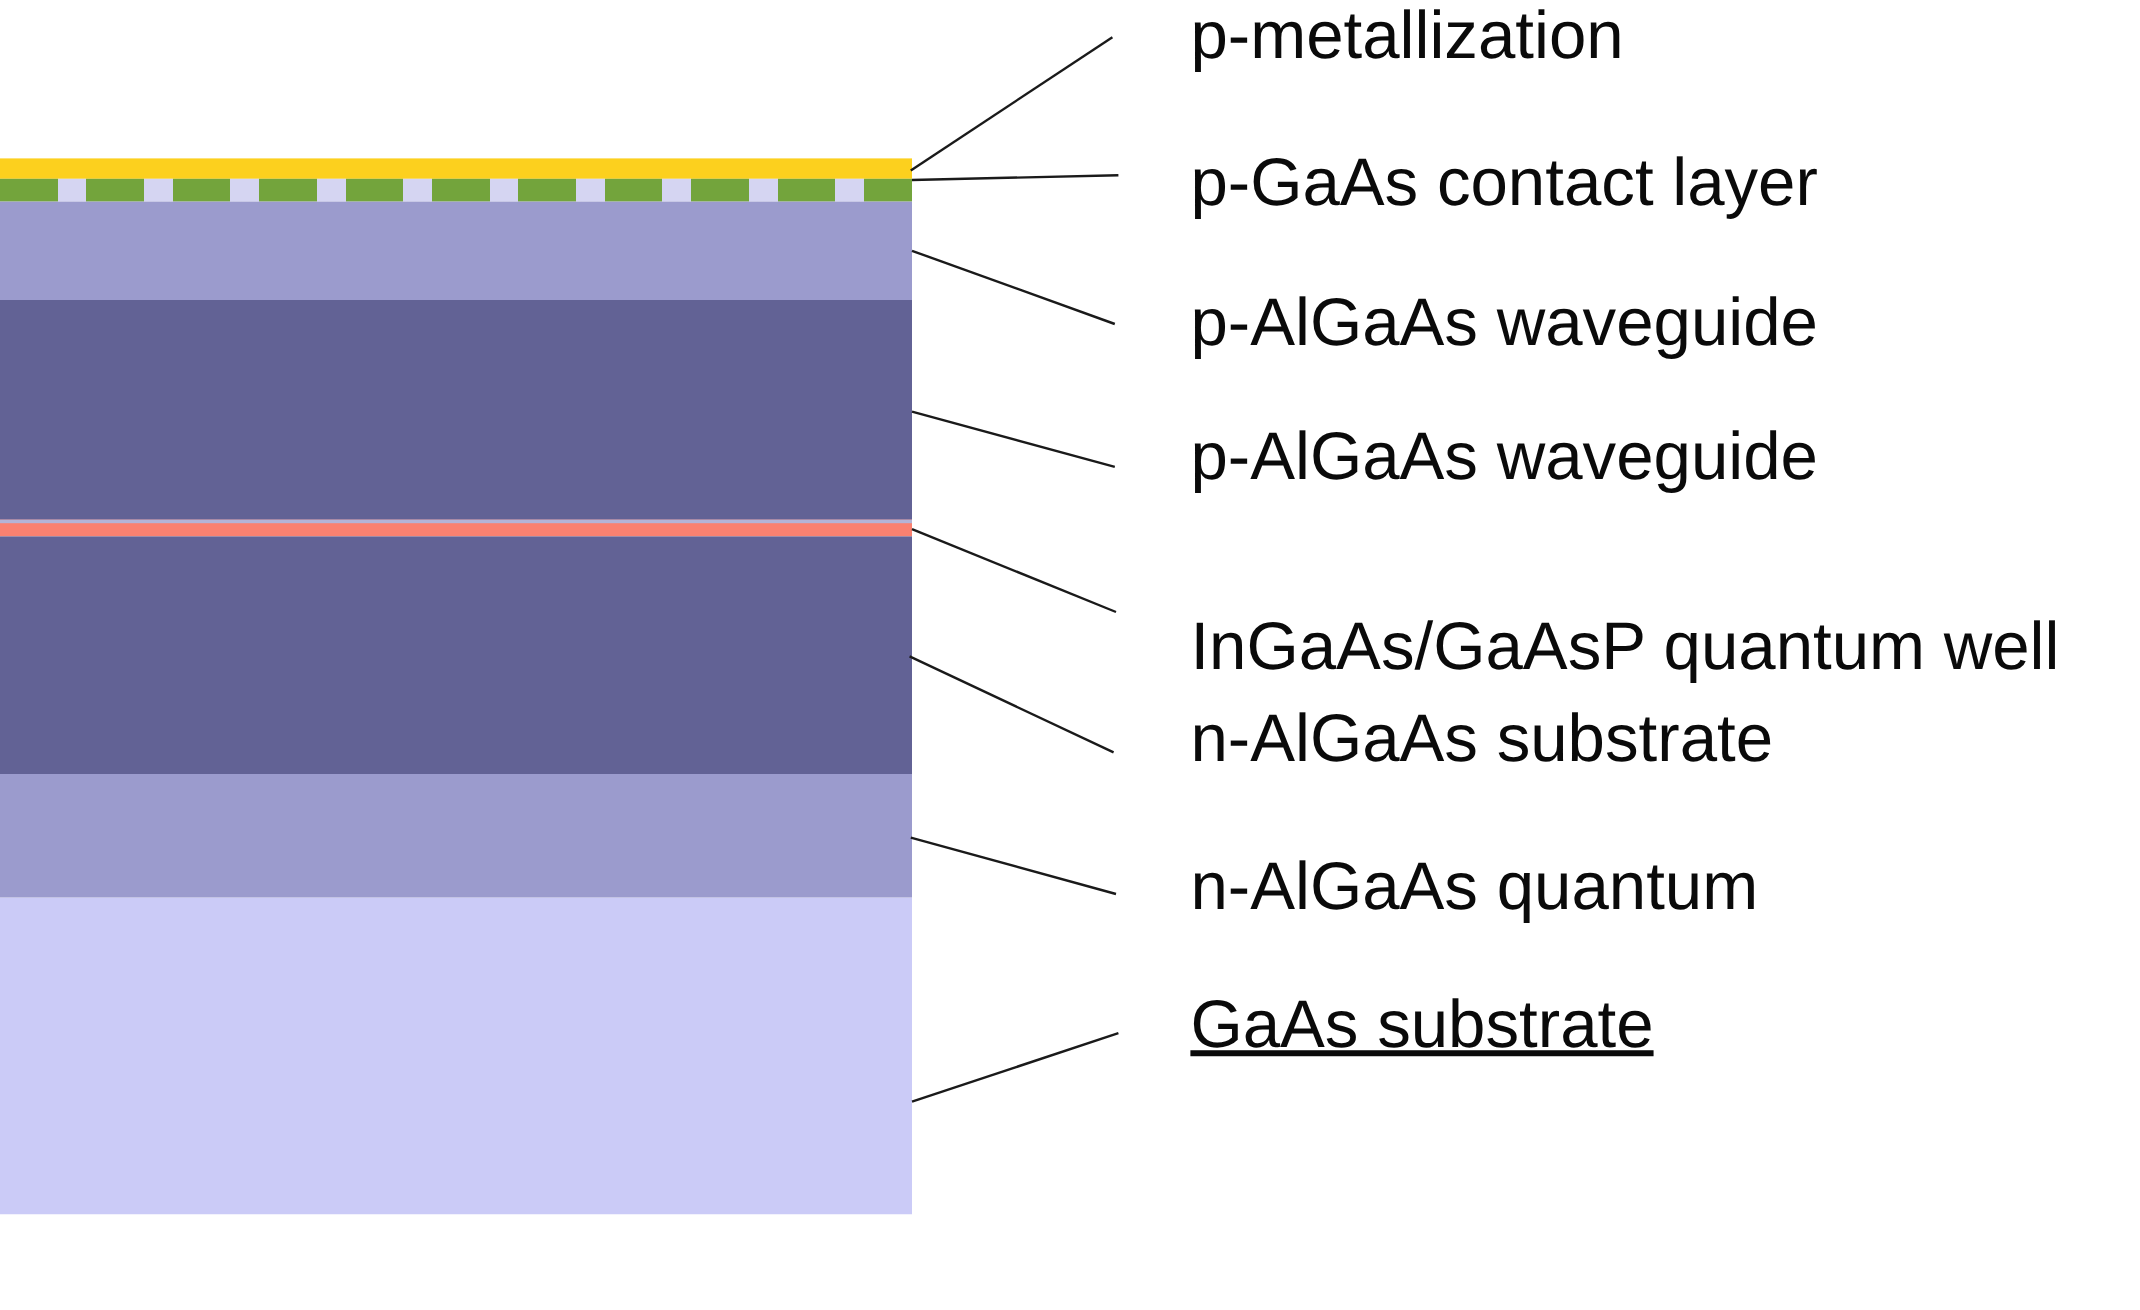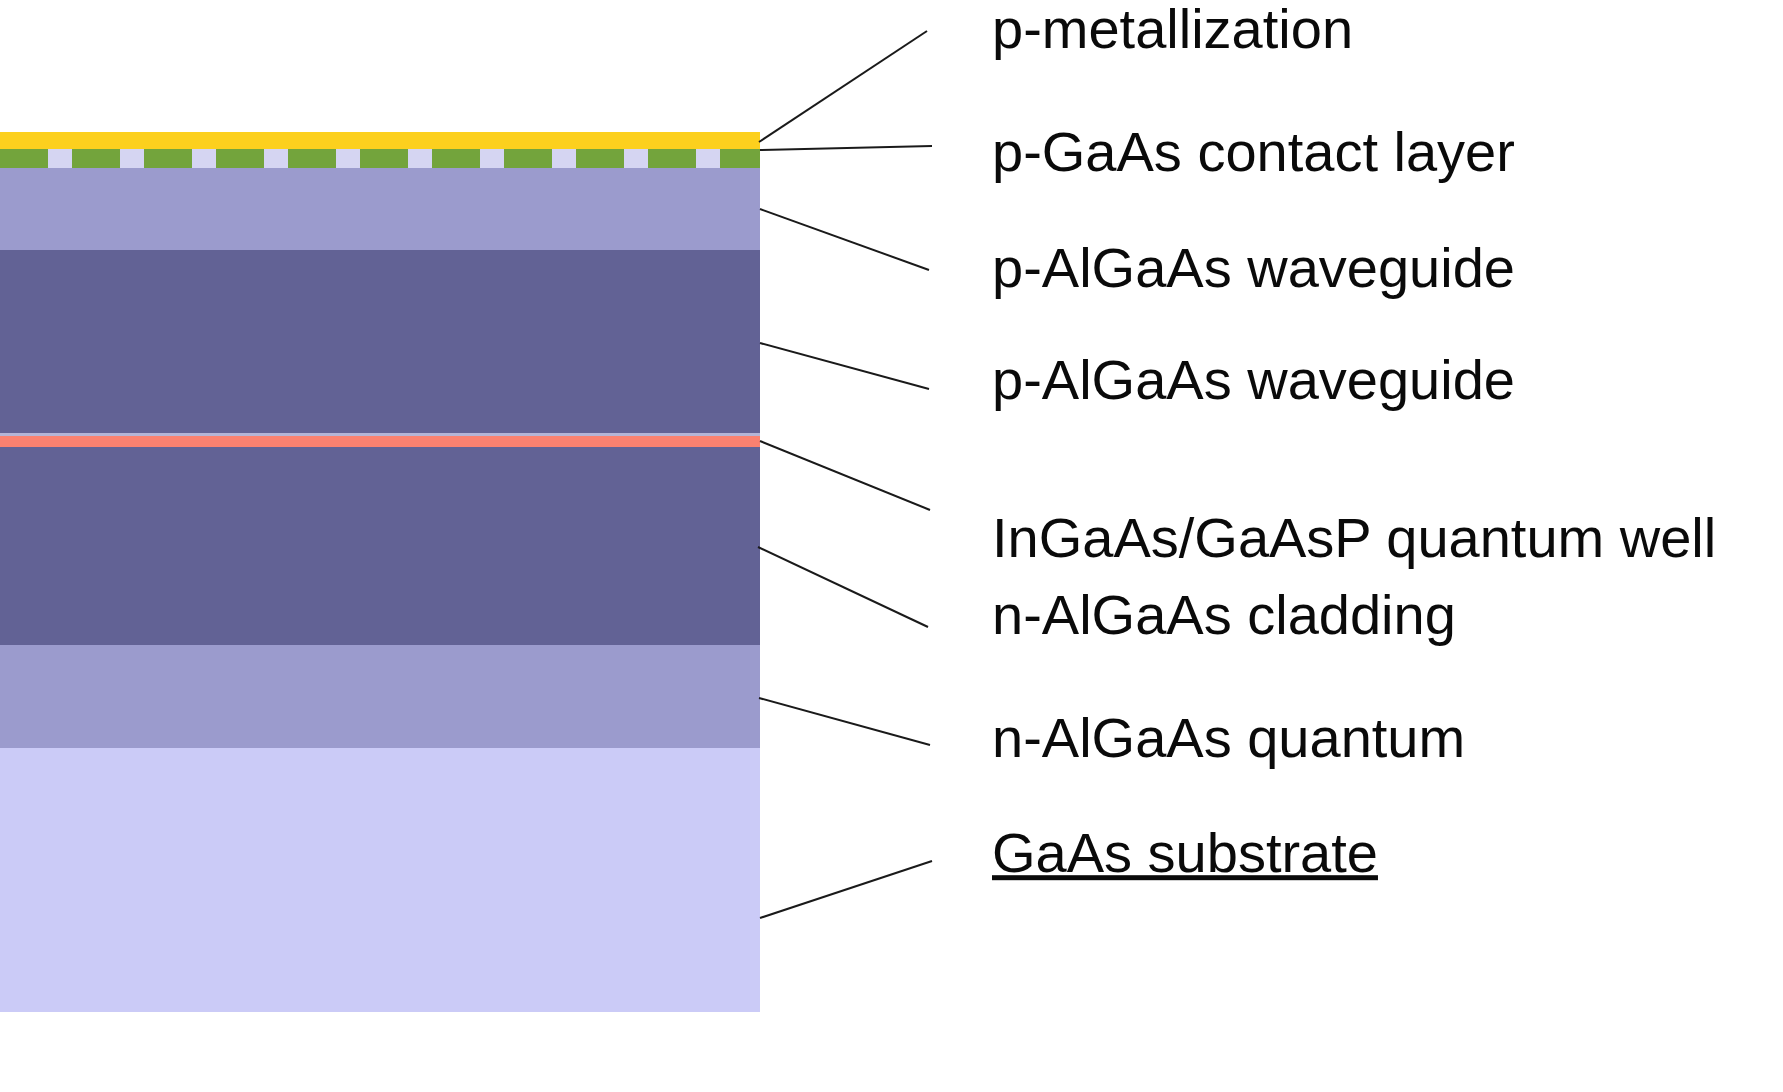--- a/index.html
+++ b/index.html
@@ -93,18 +93,18 @@
     <line x1="759" y1="698" x2="930" y2="745"></line>
     <line x1="760" y1="918" x2="932" y2="861"></line>
   </svg>
 
   <div>
     <div class="layer-label lbl-1">p-metallization</div>
     <div class="layer-label lbl-2">p-GaAs contact layer</div>
     <div class="layer-label lbl-3">p-AlGaAs waveguide</div>
     <div class="layer-label lbl-4">p-AlGaAs waveguide</div>
     <div class="layer-label lbl-5">InGaAs/GaAsP quantum well</div>
-    <div class="layer-label lbl-6">n-AlGaAs cladding</div>
+    <div class="layer-label lbl-6">n-AlGaAs substrate</div>
     <div class="layer-label lbl-7">n-AlGaAs quantum</div>
     <div class="layer-label lbl-8">GaAs substrate</div>
   </div>
 
 </div>
 
 </body></html>

